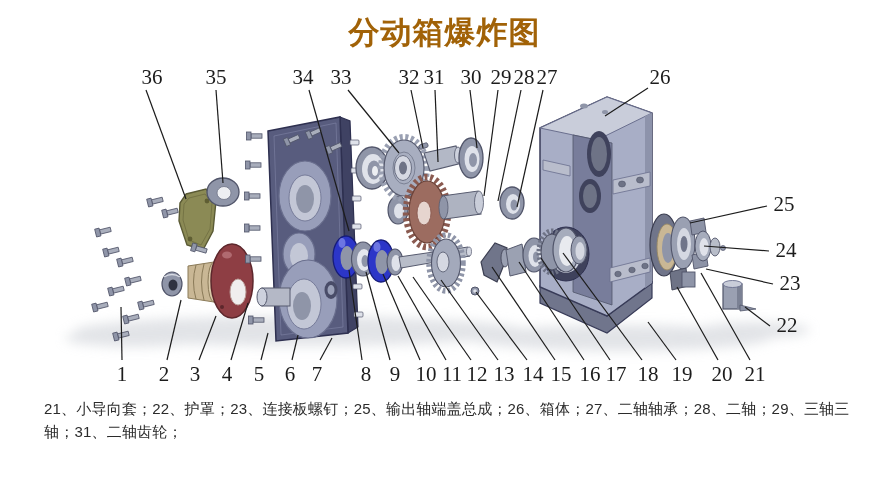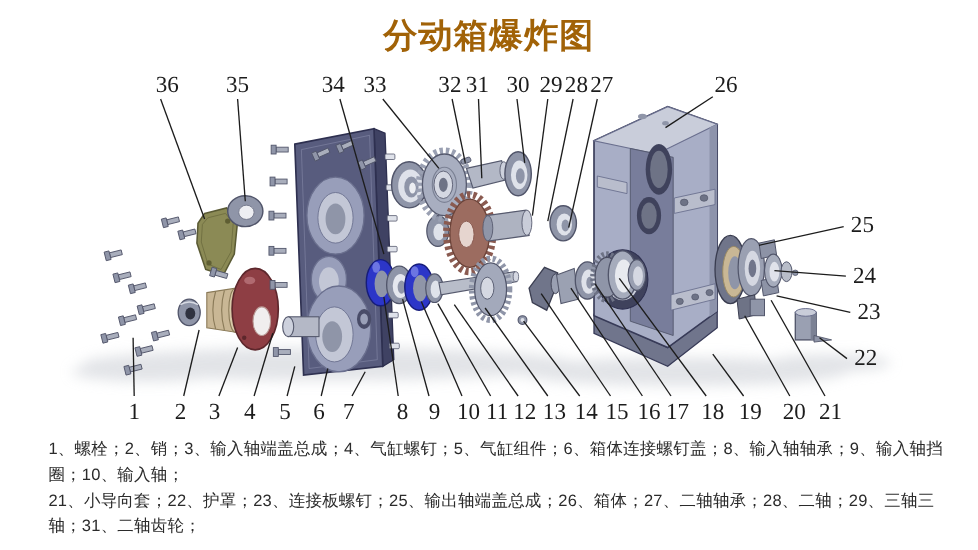--- a/index.html
+++ b/index.html
@@ -353,18 +353,17 @@
         <text x="434" y="84" text-anchor="middle" class="part-num">31</text>
         <text x="409" y="84" text-anchor="middle" class="part-num">32</text>
         <text x="341" y="84" text-anchor="middle" class="part-num">33</text>
         <text x="303" y="84" text-anchor="middle" class="part-num">34</text>
         <text x="216" y="84" text-anchor="middle" class="part-num">35</text>
         <text x="152" y="84" text-anchor="middle" class="part-num">36</text>
       </g>
   </svg>
 
   <div class="caption">
-    <div>1、螺栓；2、销；3、输入轴端盖总成；4、气缸螺钉；5、气缸组件；6、箱体连接螺钉盖；8、输入轴轴承；9、输入轴挡圈；10、输入轴；</div>
     <div>21、小导向套；22、护罩；23、连接板螺钉；25、输出轴端盖总成；26、箱体；27、二轴轴承；28、二轴；29、三轴三轴；31、二轴齿轮；</div>
 
   </div>
 
 </div>
 
 </body></html>

